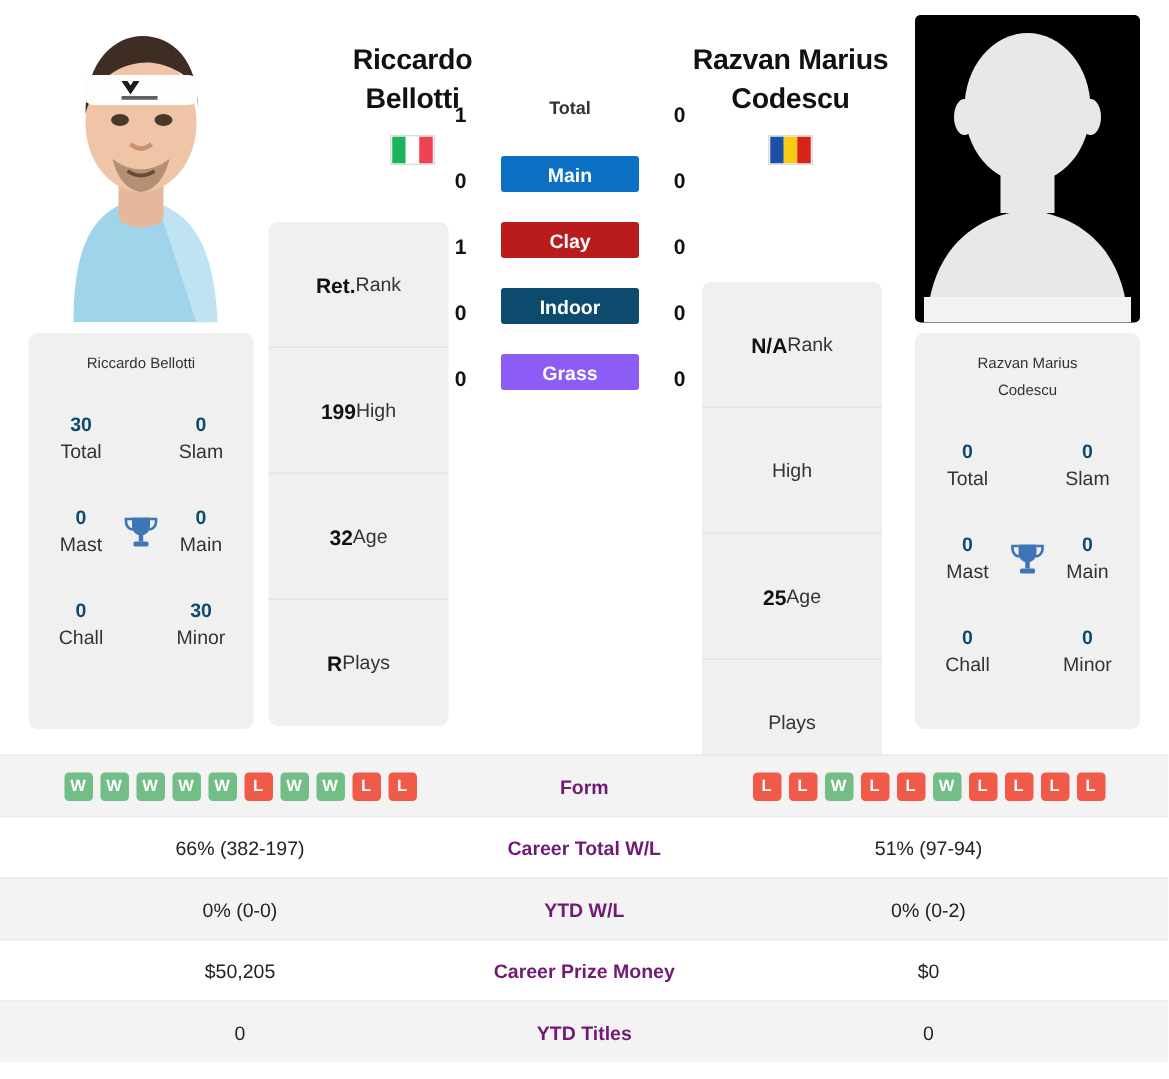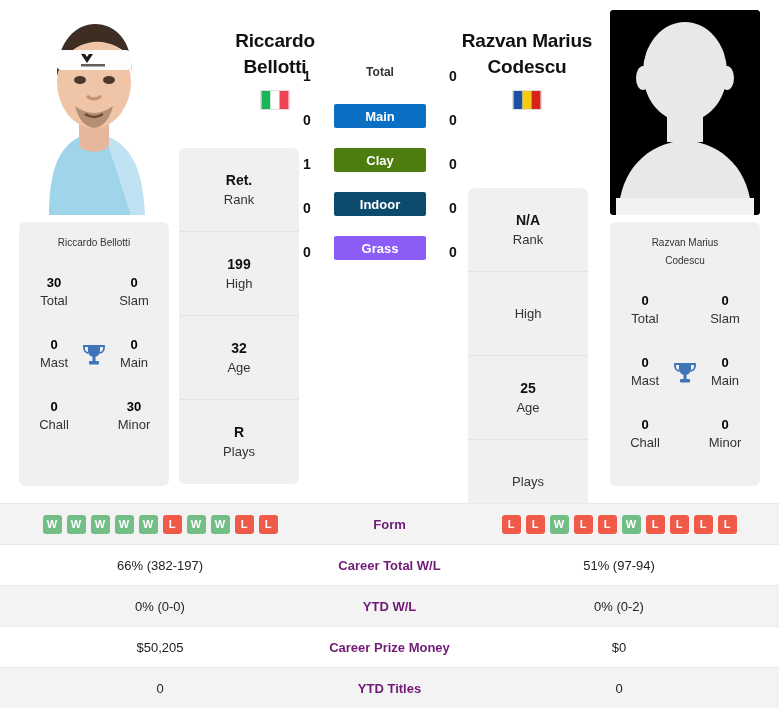--- a/index.html
+++ b/index.html
@@ -64,33 +64,33 @@
     text-align: center; font-size: 10px; color: #333333;
     padding: 12px 8px 0; line-height: 18px;
   }
   .statgrid { position: relative; margin-top: 14px; }
   .statrow { position: relative; height: 62px; }
   .cell {
     position: absolute; width: 58px; text-align: center; top: 8px;
   }
   .cell.c1 { left: 6px; }
   .cell.c2 { right: 6px; }
-  .cell .v { font-size: 13px; font-weight: bold; color: #000000; line-height: 18px; }
+  .cell .v { font-size: 13px; font-weight: bold; color: #0c4a6e; line-height: 18px; }
   .cell .k { font-size: 13px; color: #333333; line-height: 18px; }
   .trophy {
     position: absolute; left: 50%; top: 14px; transform: translateX(-50%);
     width: 26px; height: 26px;
   }
 
   
   .rankcol { position: absolute; width: 120px; background: #f0f0f0; border-radius: 6px; overflow: hidden; }
   .rankcol.left  { left: 179px; top: 148px; }
   .rankcol.right { left: 468px; top: 188px; }
   .rankitem {
-    height: 84px; display: flex; flex-direction: column;
+    height: 84px; display: flex; flex-direction: row;
     align-items: center; justify-content: center;
     border-bottom: 1px solid #e4e4e4;
   }
   .rankitem:last-child { border-bottom: none; }
   .rankitem .v { font-size: 14px; font-weight: bold; color: #111111; line-height: 20px; }
   .rankitem .k { font-size: 13px; color: #333333; line-height: 20px; }
 
   
   .cmp { position: absolute; left: 0; top: 503px; width: 779px; }
   .crow {
@@ -182,21 +182,21 @@
       </div>
 
       <div class="srow">
         <div class="num l">0</div>
         <div class="bar" style="background:#0b6fc4">Main</div>
         <div class="num r">0</div>
       </div>
 
       <div class="srow">
         <div class="num l">1</div>
-        <div class="bar" style="background:#4d7c0f">Clay</div>
+        <div class="bar" style="background:#b91c1c">Clay</div>
         <div class="num r">0</div>
       </div>
 
       <div class="srow">
         <div class="num l">0</div>
         <div class="bar" style="background:#0c4a6e">Indoor</div>
         <div class="num r">0</div>
       </div>
 
       <div class="srow">

